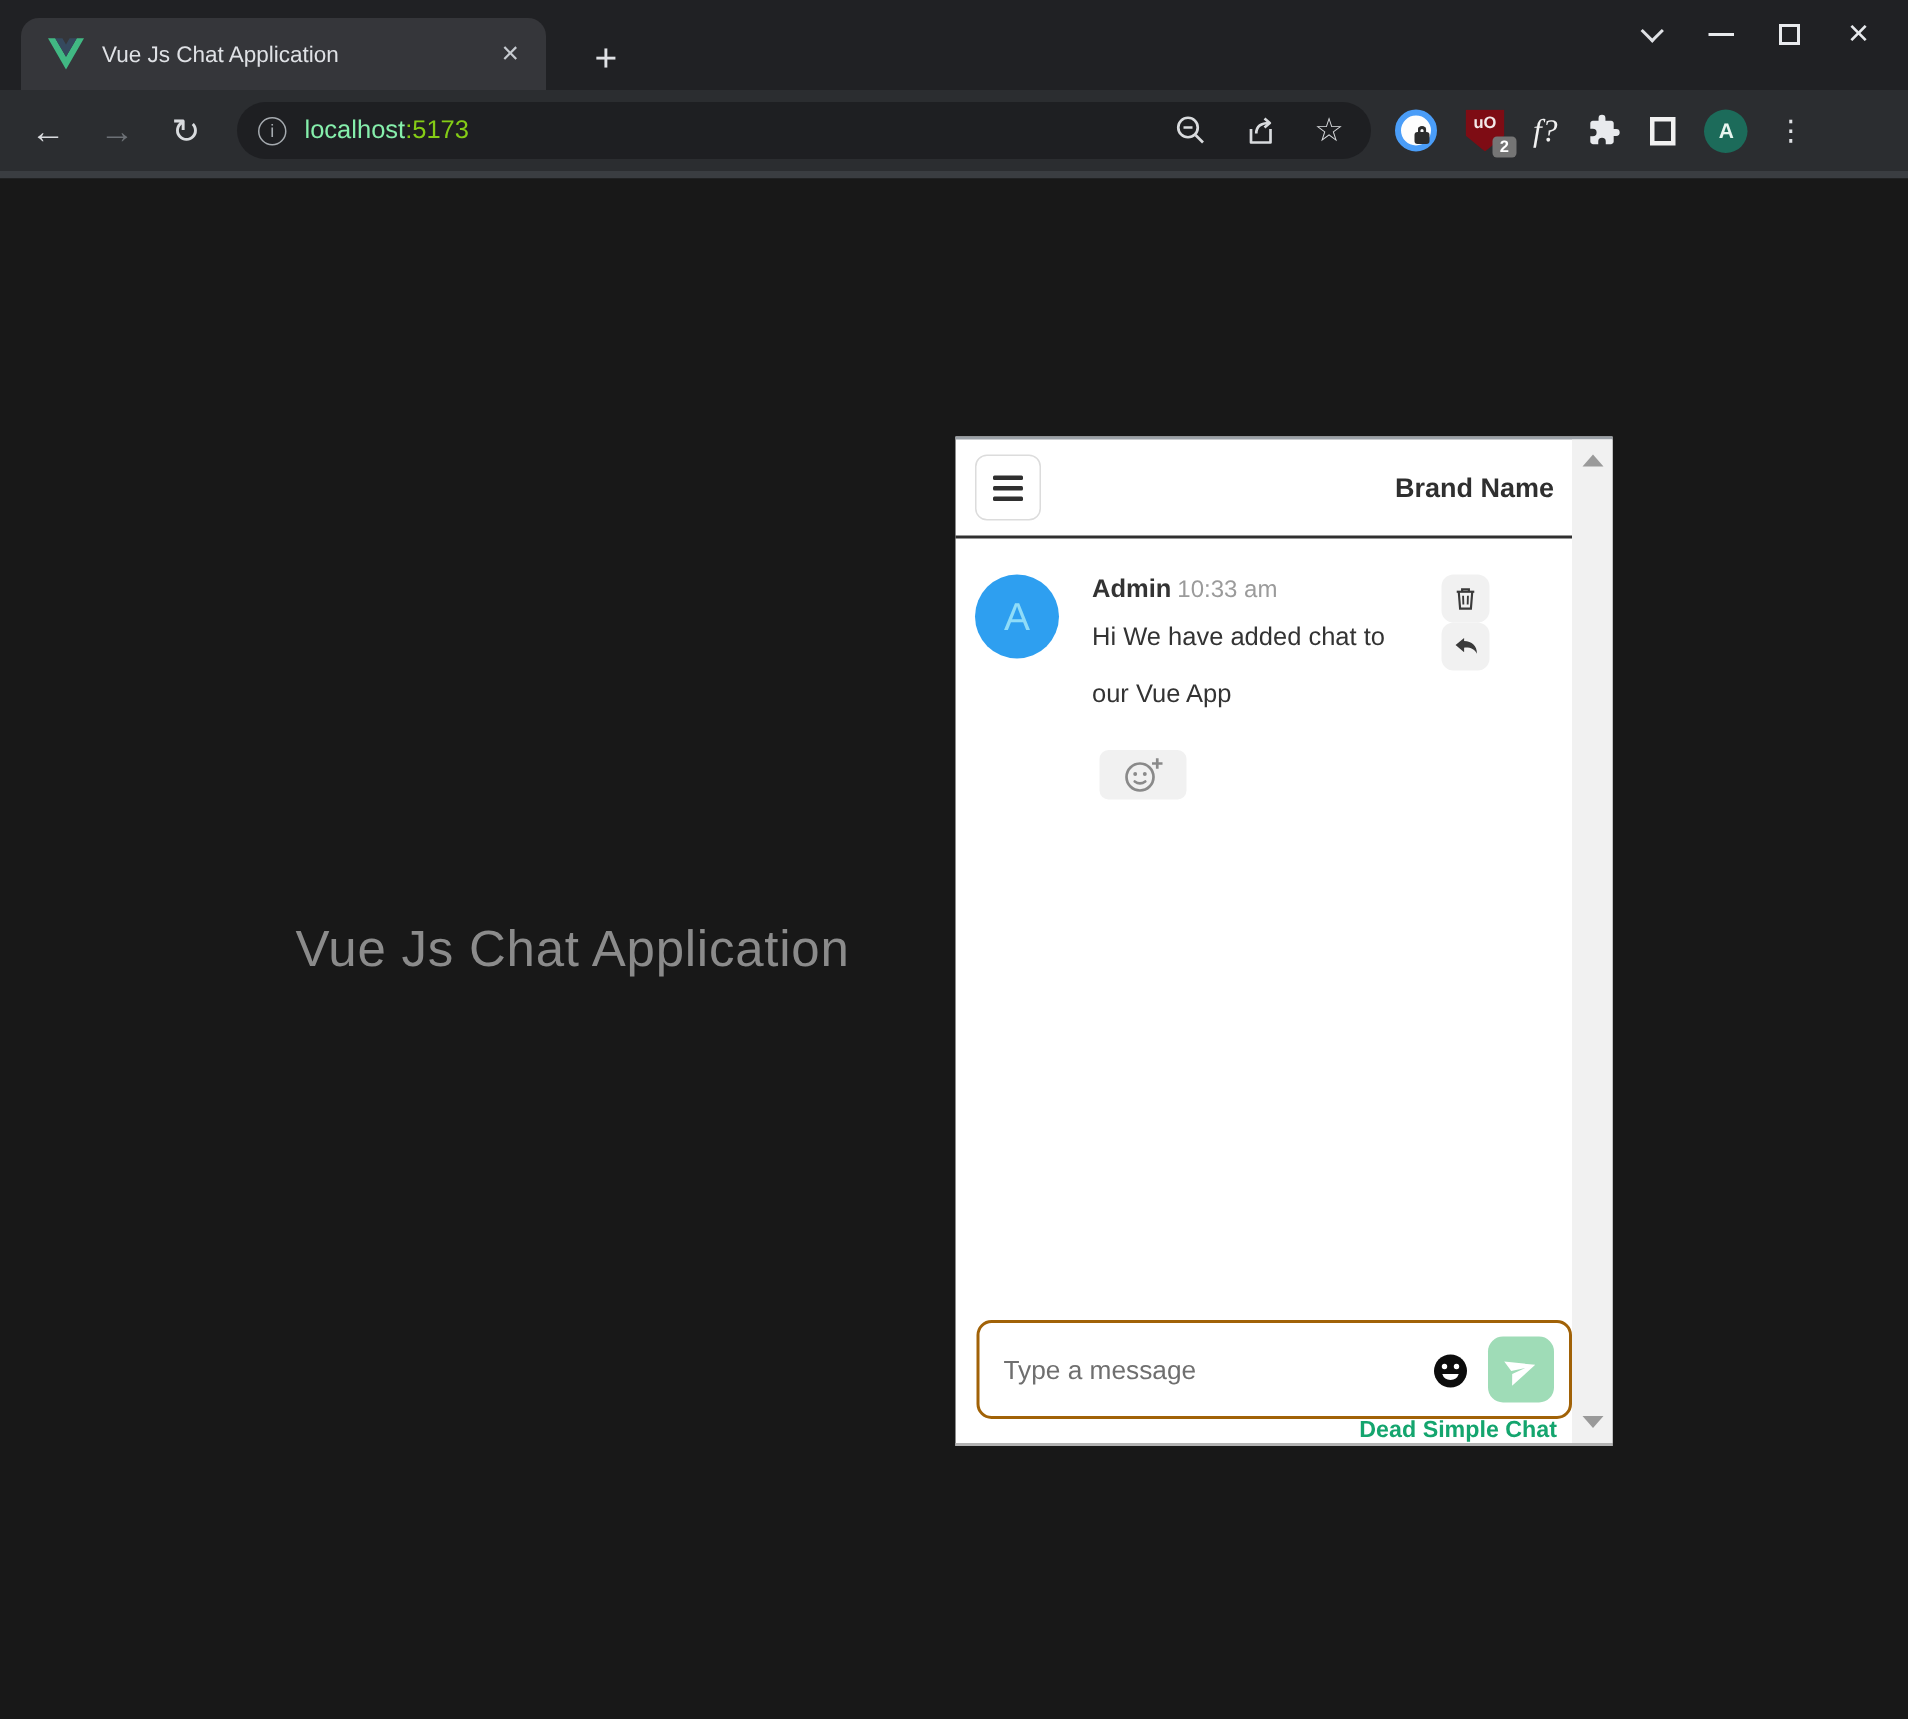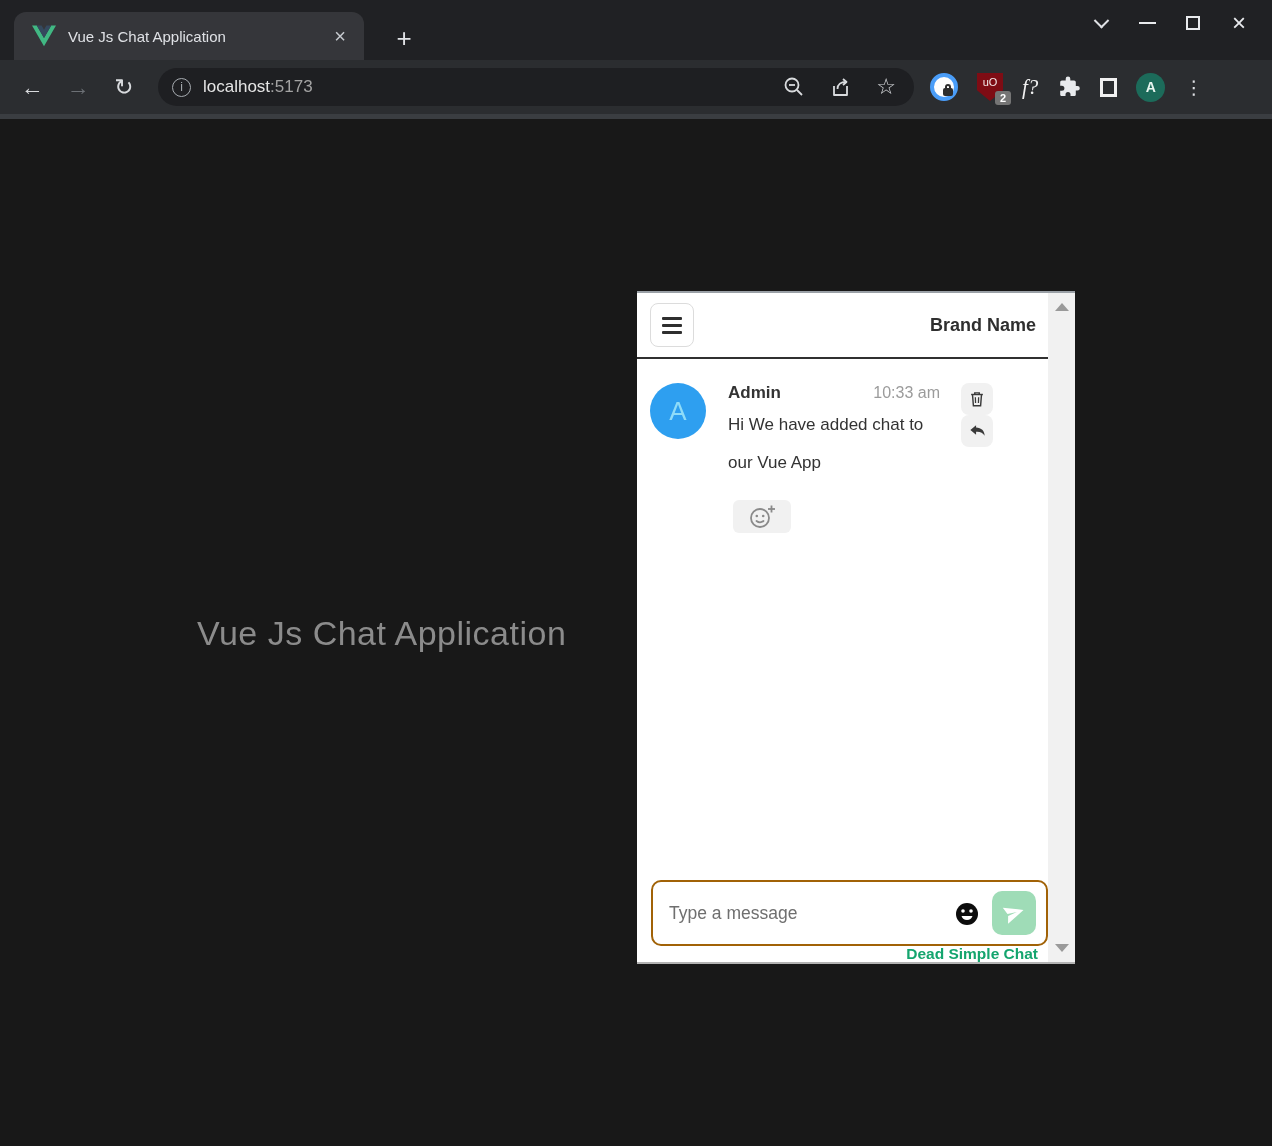--- a/index.html
+++ b/index.html
@@ -29,34 +29,34 @@
     display:flex; align-items:center; }
   .nav-btn { width:40px; height:40px; display:flex; align-items:center; justify-content:center;
     font-size:23px; color:#d9dbde; margin-left:6px; }
   .nav-btn.first { margin-left:12px; }
   .nav-btn.disabled { color:#6c7075; }
   .omnibox { margin-left:14px; width:756px; height:38px; background:#1e1f22; border-radius:19px;
     display:flex; align-items:center; padding:0 16px 0 14px; }
   .info-icon { width:19px; height:19px; border:1.5px solid #a6abb0; border-radius:50%;
     color:#a6abb0; font-size:12px; display:flex; align-items:center; justify-content:center; margin-right:12px; }
   .url { font-size:17px; }
-  .url-host { color:#e5e5e5; }
-  .url-port { color:#a3a3a3; }
+  .url-host { color:#86efac; }
+  .url-port { color:#84cc16; }
   .omni-right { margin-left:auto; display:flex; align-items:center; gap:22px; }
   .omni-ic { width:24px; height:24px; display:flex; align-items:center; justify-content:center; }
   .star { color:#d9dbde; font-size:22px; }
   .ext-area { display:flex; align-items:center; gap:19px; margin-left:16px; }
   .onepass { width:28px; height:28px; border-radius:50%; border:4px solid #4a9df8; background:#fdfdfd; position:relative; }
   .onepass .lockb { position:absolute; right:1px; bottom:1px; width:10px; height:8px; background:#2c2c2c; border-radius:2px; }
   .onepass .lockarc { position:absolute; right:3px; bottom:7px; width:6px; height:6px;
     border:2px solid #2c2c2c; border-bottom:none; border-radius:4px 4px 0 0; }
   .ublock { position:relative; width:26px; height:28px; }
   .ublock .shield { width:26px; height:28px; background:#7e0c14;
     clip-path:polygon(0 0,100% 0,100% 62%,50% 100%,0 62%); display:flex; align-items:flex-start; justify-content:center; }
-  .ublock .shield span { color:#f3e9e9; font-size:11px; font-weight:400; margin-top:3px; }
+  .ublock .shield span { color:#f3e9e9; font-size:11px; font-weight:700; margin-top:3px; }
   .ext-badge { position:absolute; right:-8px; bottom:-4px; background:#757575; color:#fff; font-size:11px;
     font-weight:700; padding:1px 5px; border-radius:3px; }
   .fonts-ic { color:#f1f1f1; font-size:21px; font-style:italic; font-family:"Liberation Serif", serif; }
   .square-ic { width:17px; height:19px; border:3px solid #f1f1f1; background:transparent; }
   .profile { width:29px; height:29px; border-radius:50%; background:#1c6b5a; color:#e8f5ef; font-size:14px;
     font-weight:700; display:flex; align-items:center; justify-content:center; }
   .kebab { color:#dfe1e5; font-size:19px; margin-right:6px; letter-spacing:0; }
   .divider { position:absolute; left:0; top:114px; width:100%; height:5px; background:#3a3d41; }
 
   
@@ -78,21 +78,21 @@
     padding:0 10px 0 13px; }
   .menu-btn { width:44px; height:44px; border:1px solid #dcdcdc; border-radius:8px; background:#fff;
     display:flex; flex-direction:column; align-items:center; justify-content:center; gap:4px; }
   .menu-bar { width:20px; height:3px; background:#2f2f2f; border-radius:1px; }
   .brand { margin-left:auto; font-size:18px; font-weight:700; color:#2f2f2f; padding-right:2px; }
   .chat-body { flex:1 1 auto; padding:24px 14px 0 13px; }
   .msg-row { display:flex; }
   .avatar { width:56px; height:56px; border-radius:50%; background:#2e9ff0; color:#8fdcf8; font-size:26px;
     display:flex; align-items:center; justify-content:center; flex:0 0 auto; }
   .msg-content { margin-left:22px; width:212px; }
-  .msg-meta { display:flex; align-items:baseline; gap:4px;justify-content:space-between; }
+  .msg-meta { display:flex; align-items:baseline; gap:4px; }
   .msg-author { font-size:17px; font-weight:700; color:#333; }
   .msg-time { font-size:16px; color:#9b9b9b; }
   .msg-text { font-size:17px; color:#333; line-height:38px; margin-top:3px; }
   .msg-actions { margin-left:auto; margin-right:41px; display:flex; flex-direction:column; }
   .act-btn { width:32px; height:32px; border-radius:8px; background:#f1f1f1; display:flex; align-items:center;
     justify-content:center; border:none; }
   .reaction-btn { margin:18px 0 0 83px; width:58px; height:33px; background:#f1f1f1; border:none;
     border-radius:6px; display:flex; align-items:center; justify-content:center; }
   .composer { flex:0 0 auto; margin:0 0 0 14px; position:relative; height:66px; border:2px solid #a16207;
     border-radius:10px; background:#fff; }

